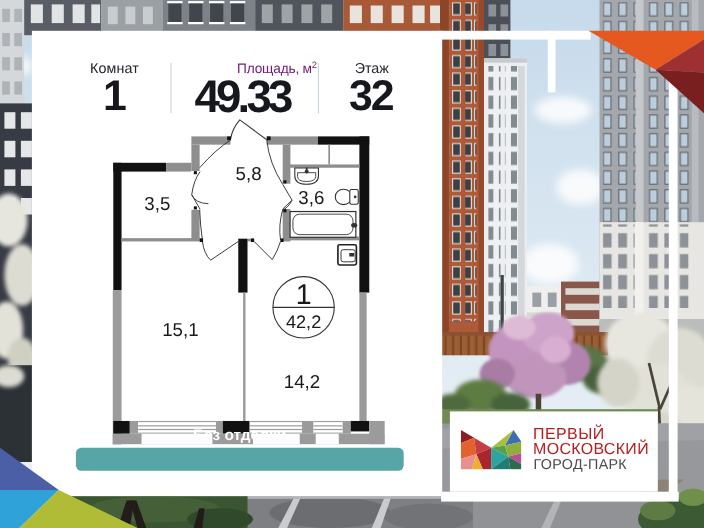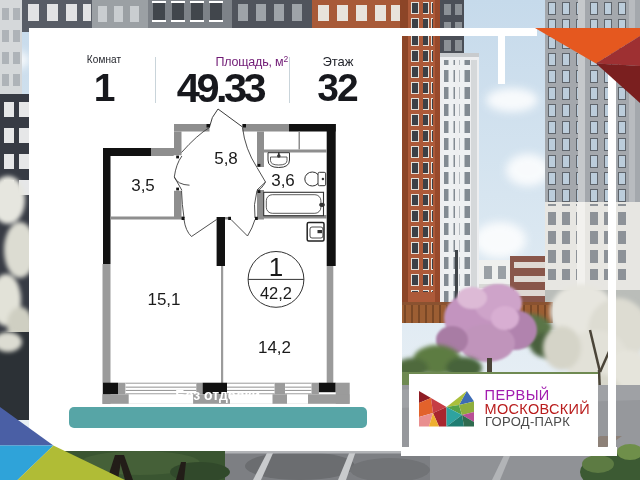--- a/index.html
+++ b/index.html
@@ -300,21 +300,21 @@
 <div class="abs" style="left:399px;top:28px;width:138px;height:8px;background:#fff"></div>
 
 <div class="abs" style="left:498px;top:28px;width:6.5px;height:56px;background:#fff"></div>
 
 <div class="abs" style="left:608px;top:66px;width:7.6px;height:385px;background:#fff"></div>
 
 <div class="abs" style="left:401px;top:447.4px;width:216px;height:8.2px;background:#fff"></div>
 
 <div class="abs" style="left:29px;top:28px;width:372.5px;height:423px;background:#ffffff"></div>
 
-<div class="abs" style="left:54px;top:54px;width:100px;text-align:center;font-size:10px;color:#23252c;letter-spacing:0.1px">Комнат</div>
+<div class="abs" style="left:54px;top:54px;width:100px;text-align:center;font-size:13px;color:#23252c;letter-spacing:0.1px">Комнат</div>
 
 <div class="abs" style="left:54px;top:66px;width:100px;text-align:center;font-size:39px;font-weight:bold;color:#17181d;letter-spacing:-1px">1</div>
 
 <div class="abs" style="left:155px;top:57px;width:1px;height:46px;background:#c9d4da"></div>
 
 <div class="abs" style="left:160px;top:54px;width:128px;text-align:right;font-size:12.5px;color:#701a75;letter-spacing:-0.2px">Площадь, м<span style="font-size:8.5px;vertical-align:4px">2</span></div>
 
 <div class="abs" style="left:158px;top:64px;width:128px;text-align:center;font-size:41.5px;font-weight:bold;color:#17181d;letter-spacing:-3.5px"><span style="margin-right:4px">49.33</span></div>
 
 <div class="abs" style="left:288.5px;top:57px;width:1px;height:46px;background:#c9d4da"></div>
@@ -533,19 +533,19 @@
   <polygon points="47.8,0 55,10.5 40,14" fill="#3e6cb5"></polygon>
   <polygon points="27.5,16 47.8,0 40,14" fill="#aabf3b"></polygon>
   <polygon points="27.5,16 40,14 43,24" fill="#55a149"></polygon>
   <polygon points="40,14 55,10.5 55,21 43,24" fill="#8fae3e"></polygon>
   <polygon points="43,24 55,21 55,31" fill="#b94f95"></polygon>
   <polygon points="27.5,16 43,24 27.5,35.5" fill="#2ea3a0"></polygon>
   <polygon points="27.5,35.5 43,24 45,35.5" fill="#1f7d72"></polygon>
   <polygon points="45,35.5 43,24 55,31 55,35.5" fill="#2f6b4f"></polygon>
 </svg>
 
-<div class="abs" style="left:484.6px;top:387.2px;font-size:14.5px;color:#a21caf;letter-spacing:0.4px">ПЕРВЫЙ</div>
+<div class="abs" style="left:484.6px;top:387.2px;font-size:14.5px;color:#b91c1c;letter-spacing:0.4px">ПЕРВЫЙ</div>
 
 <div class="abs" style="left:484.6px;top:401.4px;font-size:14.5px;color:#b91c1c;letter-spacing:0.3px">МОСКОВСКИЙ</div>
 
 <div class="abs" style="left:485px;top:414px;font-size:13px;color:#4a4a4a;letter-spacing:0.3px">ГОРОД-ПАРК</div>
 
 </div>
 
 </body></html>

